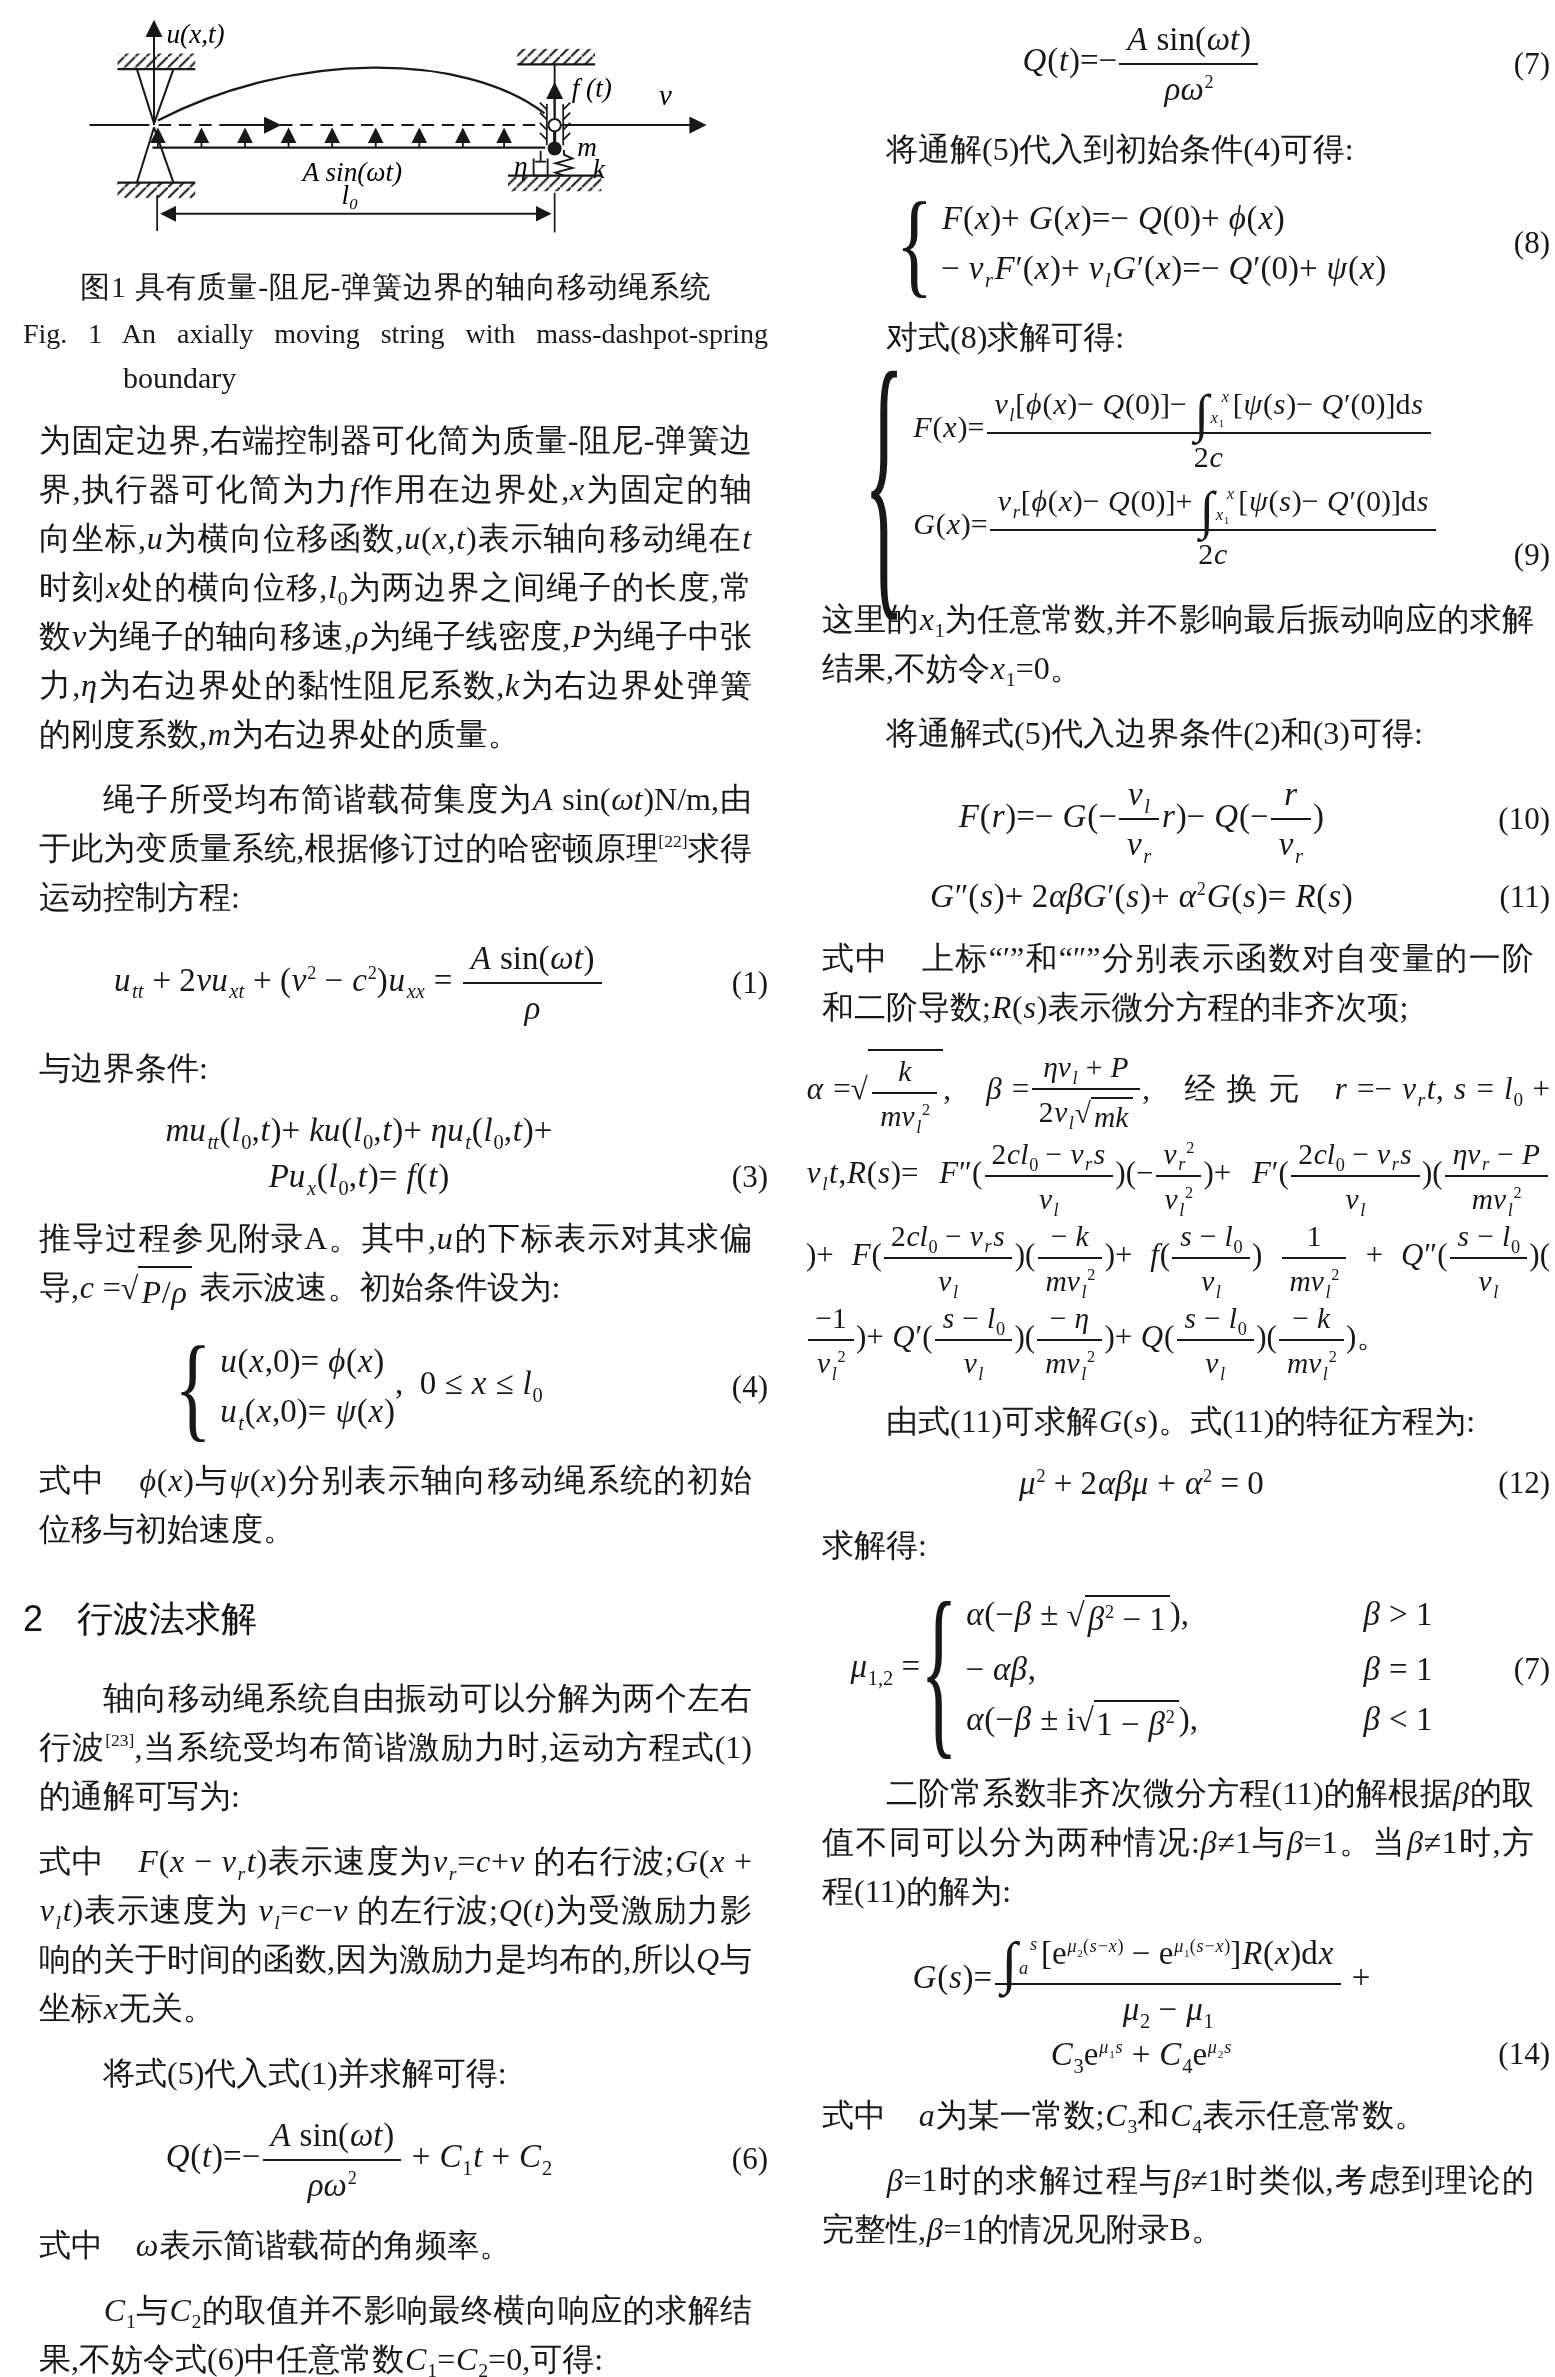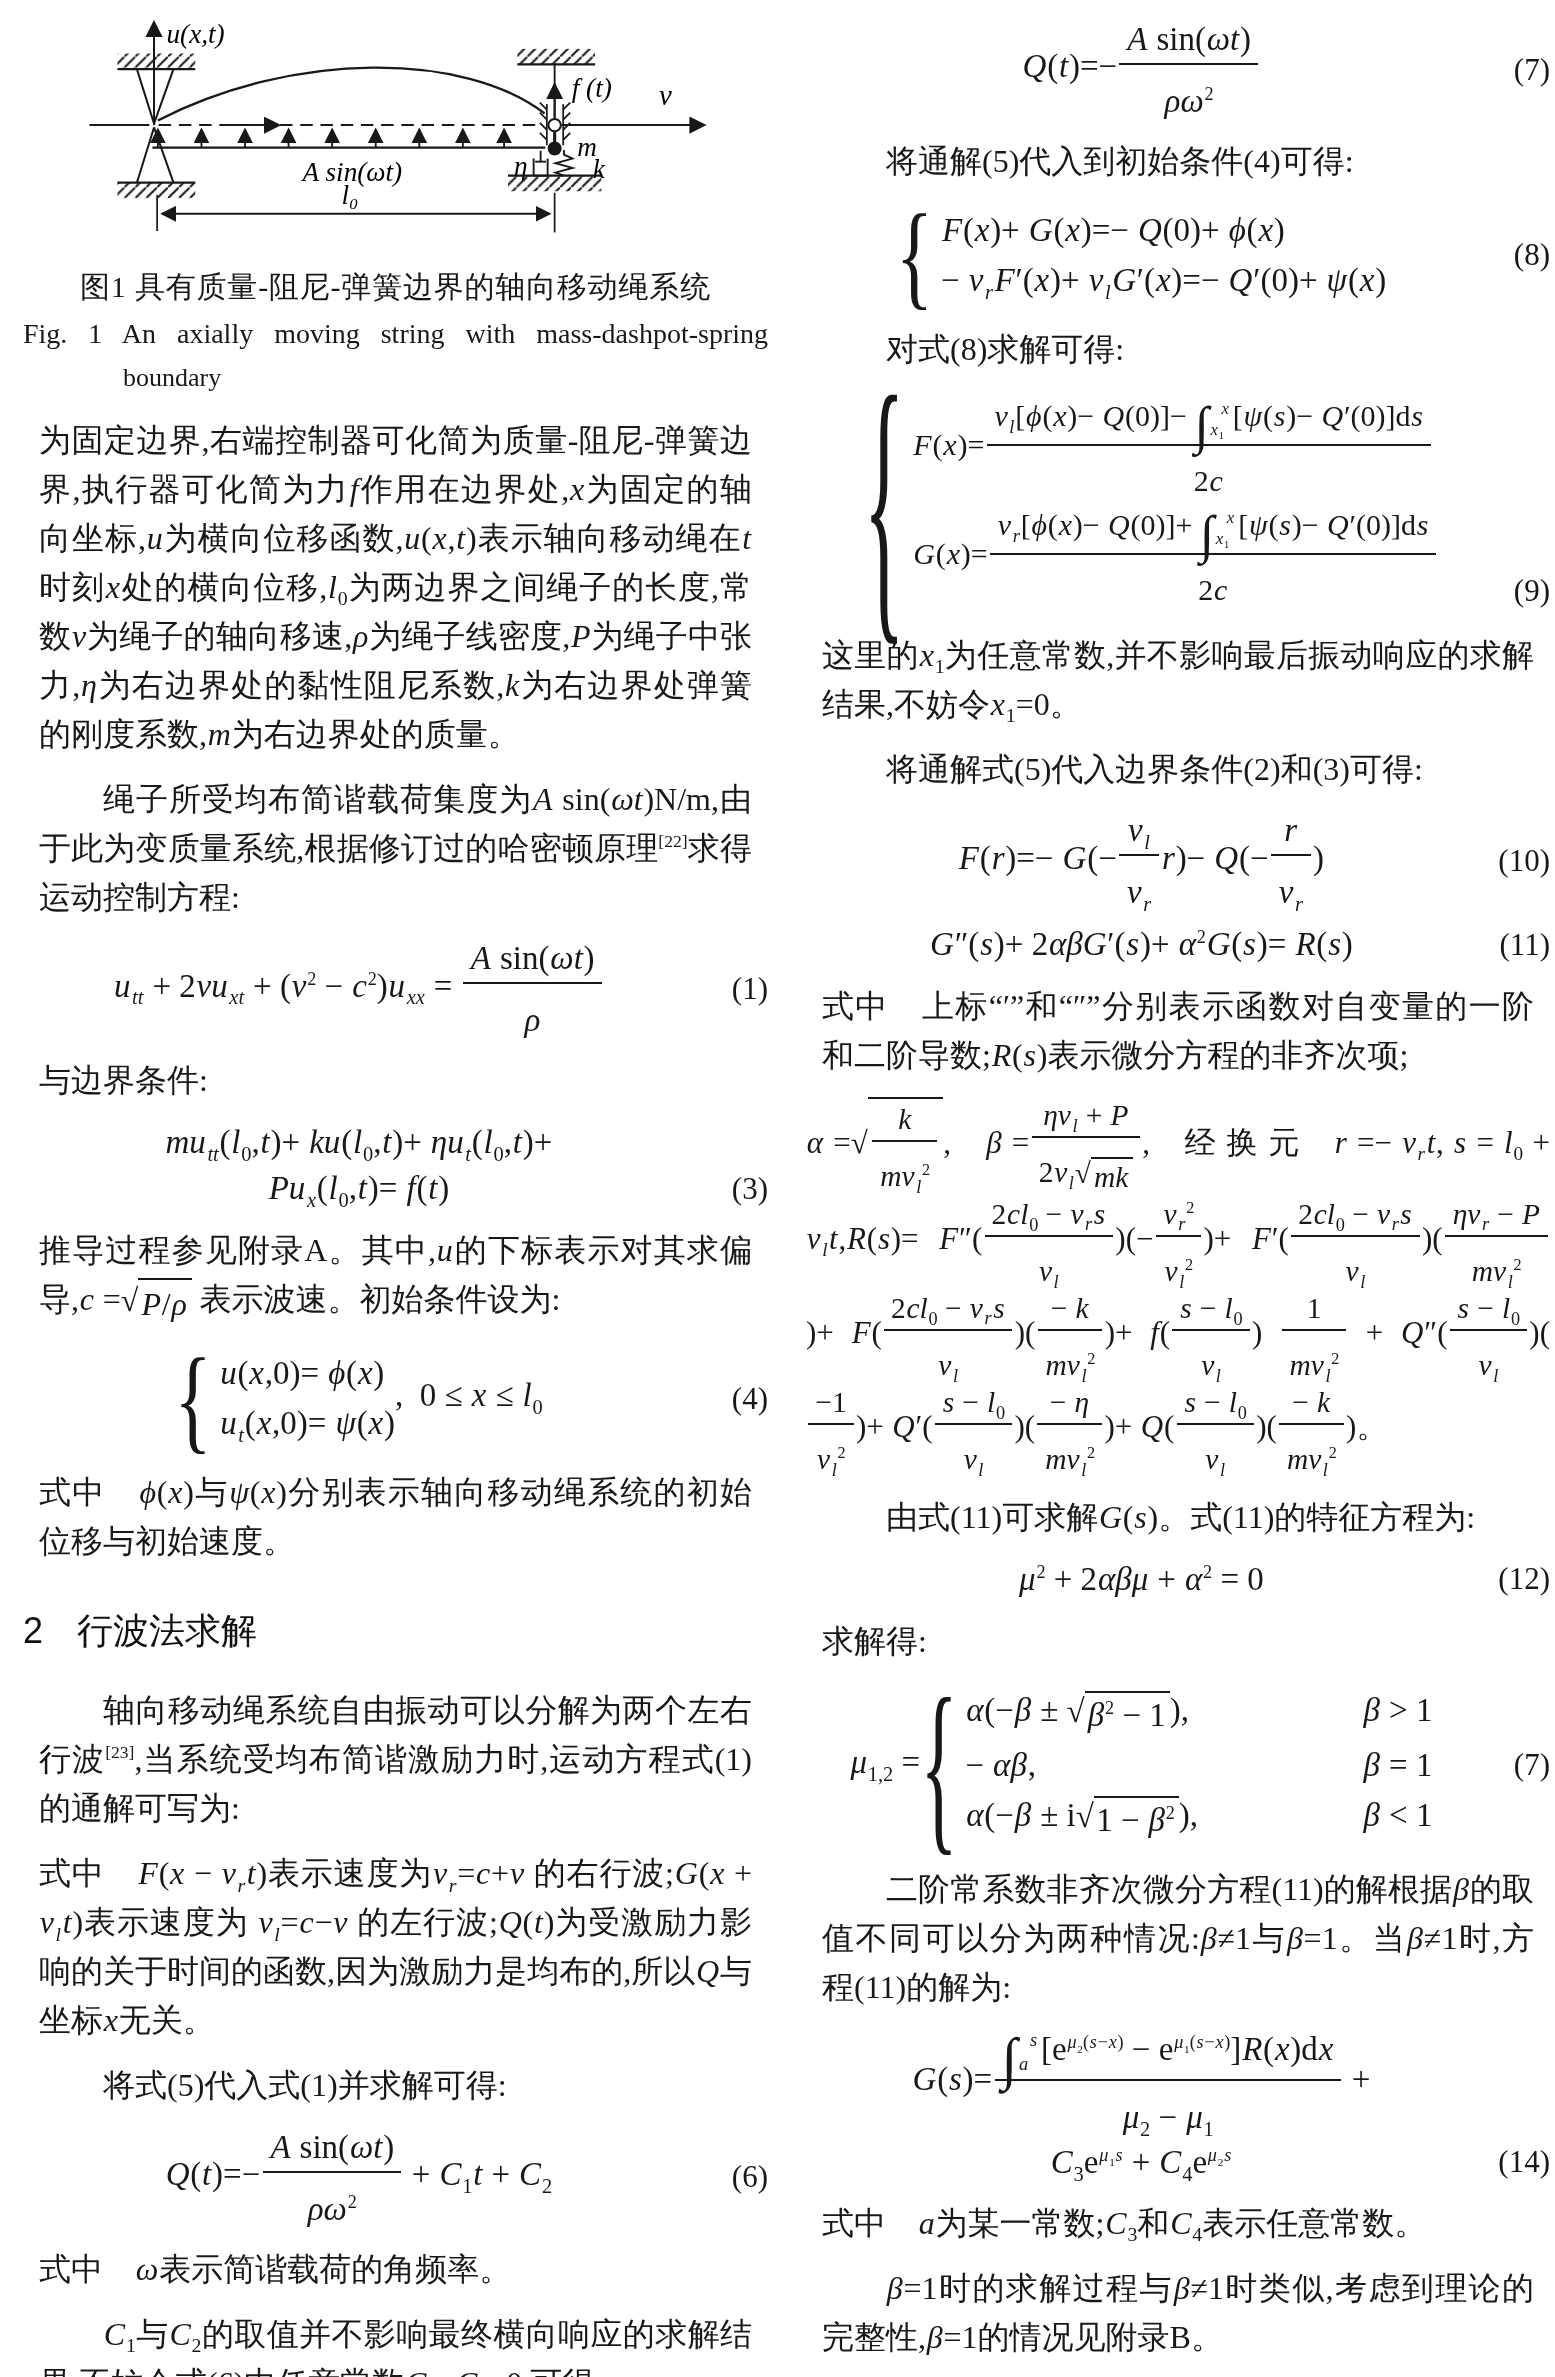--- a/index.html
+++ b/index.html
@@ -10,21 +10,21 @@
   }
   .col{position:absolute;top:0;}
   #colL{left:23px;width:745px;}
   #colR{left:806px;width:744px;}
 
   
   .figwrap{height:265px;position:relative;}
   .figwrap svg{position:absolute;left:47px;top:1.6px;}
   .capzh{text-align:center;font-size:30px;line-height:39px;margin-top:1.6px;letter-spacing:0.8px;}
   .capen1{font-size:28px;line-height:44px;text-align:justify;text-align-last:justify;margin-top:6.2px;}
-  .capen2{font-size:26px;line-height:44px;padding-left:100px;margin-bottom:12.4px;}
+  .capen2{font-size:30px;line-height:44px;padding-left:100px;margin-bottom:12.4px;}
 
   
   p.body{font-size:32px;line-height:49px;margin:16px;text-align:justify;}
   .indent{text-indent:64px;}
   sup{font-size:0.55em;line-height:0;}
   sub{font-size:0.62em;line-height:0;}
   i{padding:0 0.8px;}
 
   
   .secH{font-family:"Liberation Sans","DejaVu Sans",sans-serif;font-weight:normal;
@@ -35,21 +35,21 @@
   .eq{position:relative;font-size:33px;line-height:1.3;text-align:center;
       margin:11px 0;padding-right:74px;}
   .eq.small{font-size:30px;padding-right:54px;}
   .eq > .eqnum{position:absolute;right:0;top:50%;transform:translateY(-50%);font-size:31px;}
   .eqline{position:relative;text-align:center;margin:3.1px 0;}
   .eqline > .eqnum{position:absolute;right:-74px;top:50%;transform:translateY(-50%);font-size:31px;}
   .eq .eqnum.low{top:auto;bottom:3.1px;transform:none;}
 
   .frac{display:inline-block;vertical-align:middle;text-align:center;line-height:1.18;margin:0 2.3px;}
   .frac > .num{display:block;border-bottom:2.3px solid #181818;padding:1.6px 7px 3.9px;}
-  .frac > .den{display:block;padding:17px 7px 0;}
+  .frac > .den{display:block;padding:5px 7px 0;}
 
   .sqrt{white-space:nowrap;display:inline-block;vertical-align:middle;}
   .sqrt .rt{font-style:normal;}
   .sqrt .rad{border-top:2.3px solid #181818;padding:0.8px 3.9px 0 2.3px;display:inline-block;vertical-align:middle;}
 
   .bigop{font-size:1.75em;line-height:0;vertical-align:-0.32em;}
   .oplim{display:inline-block;vertical-align:middle;font-size:0.56em;line-height:1.25;text-align:left;margin:0 3.1px 0 0.8px;}
   .oplim .up{display:block;padding-left:11px;}
   .oplim .lo{display:block;}
 

